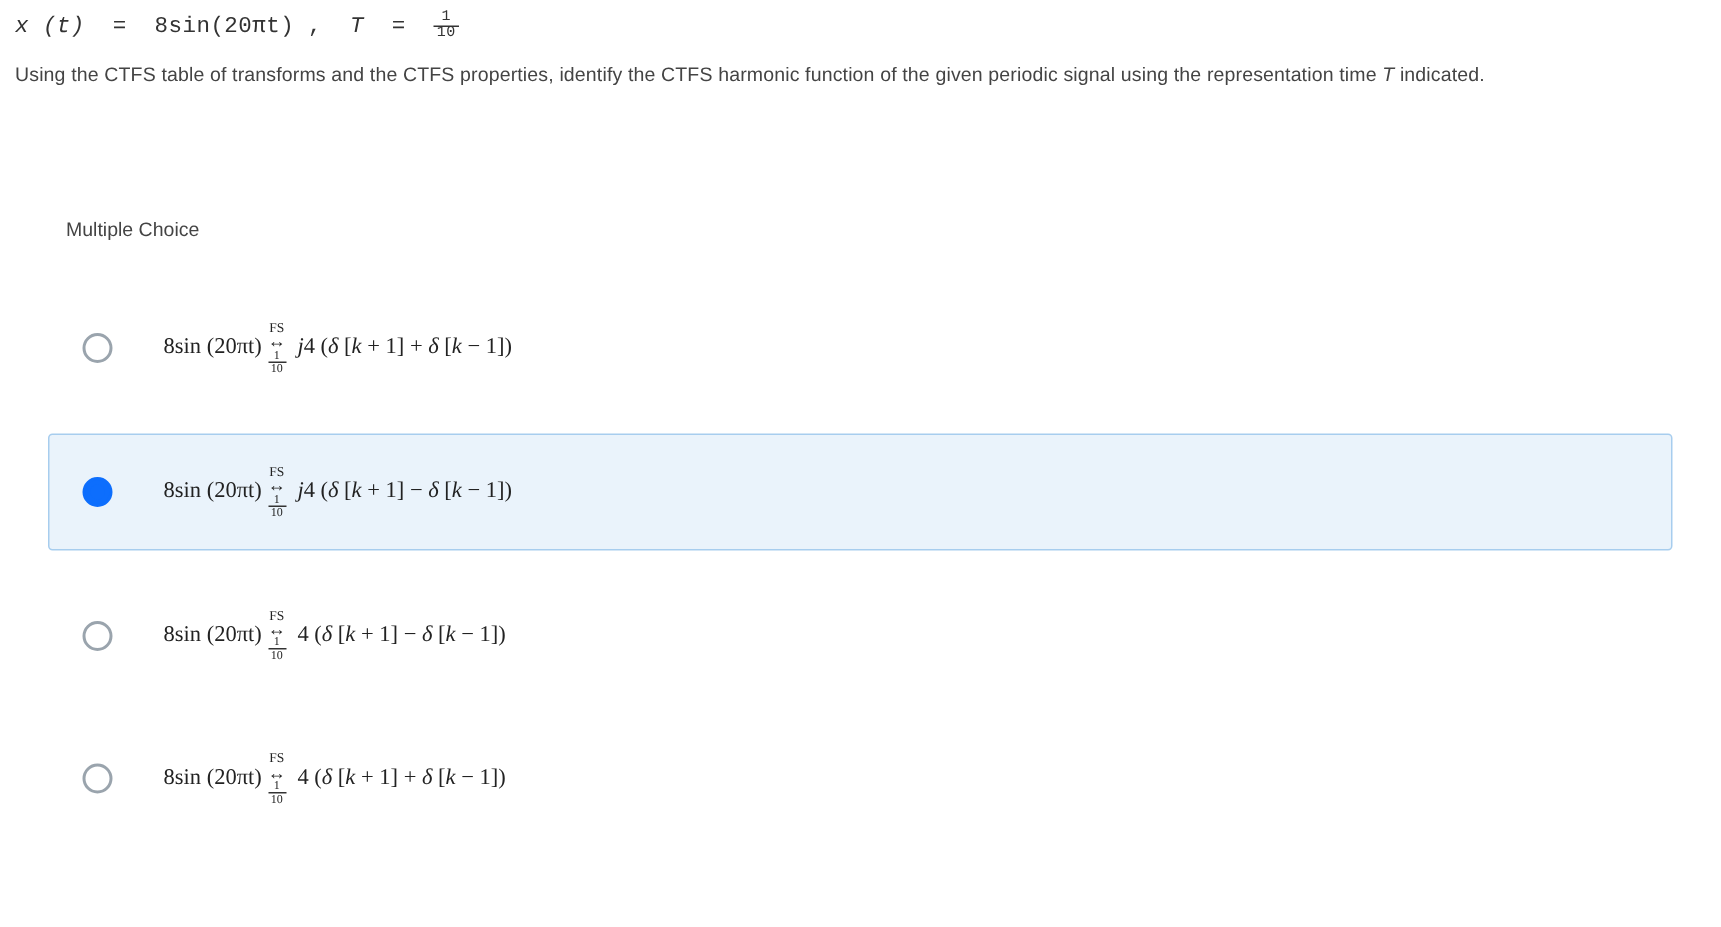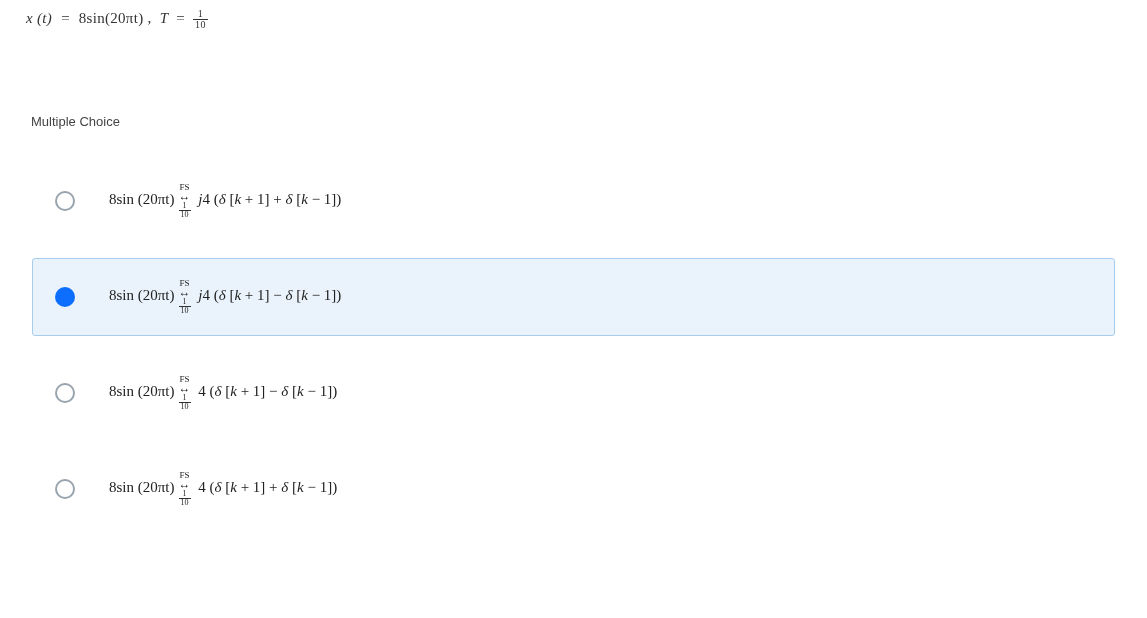--- a/index.html
+++ b/index.html
@@ -10,25 +10,24 @@
     color: #333;
     background: #fff;
     width: 1147px;
   }
   .question-area {
     padding: 6px 10px 10px 10px;
     font-size: 13px;
     line-height: 1.6;
   }
   .equation {
-    font-family: Liberation Serif, serif;
+    font-family: Liberation Mono, monospace;
     font-size: 15px;
     font-style: italic;
     letter-spacing: 0.3px;
-    margin-left: 16px;
   }
   .frac {
     display: inline-block;
     vertical-align: middle;
     text-align: center;
     font-size: 10px;
     line-height: 1;
     font-style: normal;
   }
   .frac .num { display:block; border-bottom:1px solid #333; padding:0 2px;}
@@ -40,21 +39,21 @@
   }
   .prompt em { font-style: italic; }
 
   .spacer { height: 60px; }
 
   .mc-container {
     margin: 0 0 0 0;
     padding: 0 0 20px 0;
   }
   .mc-header {
-    padding: 14px 31px;
+    padding: 14px 44px;
     font-size: 13px;
     color: #444;
     border-bottom: 1px solid transparent;
   }
 
   .choice {
     display: flex;
     align-items: center;
     margin: 18px 32px;
     padding: 20px 22px;
@@ -116,20 +115,23 @@
     &nbsp;<span>=</span>&nbsp;
     <span style="font-style:normal">8sin(20πt)</span>
     <span style="font-style:normal">,</span>&nbsp;
     <span>T</span>
     &nbsp;<span style="font-style:normal">=</span>&nbsp;
     <span class="frac">
       <span class="num">1</span>
       <span class="den">10</span>
     </span>
   </div>
+  <div class="prompt">
+    <span>Using the CTFS table of transforms and the CTFS properties, identify the CTFS harmonic function of the given periodic signal using the representation time </span><em>T</em><span> indicated.</span>
+  </div>
 </div>
 
 <div class="spacer"></div>
 
 <div class="mc-container">
   <div class="mc-header">Multiple Choice</div>
   <div id="choices-mount">
       <div class="choice">
         <div class="radio"></div>
         <div class="choice-math"><span>8sin (20πt)</span><span class="fs-arrow"><span class="top">FS</span><span class="mid">↔</span><span class="bot"><span class="frac"><span class="num">1</span><span class="den">10</span></span></span></span><span> <span class="ital">j</span>4 (<span class="ital">δ</span> [<span class="ital">k</span> + 1] + <span class="ital">δ</span> [<span class="ital">k</span> − 1])</span></div>

